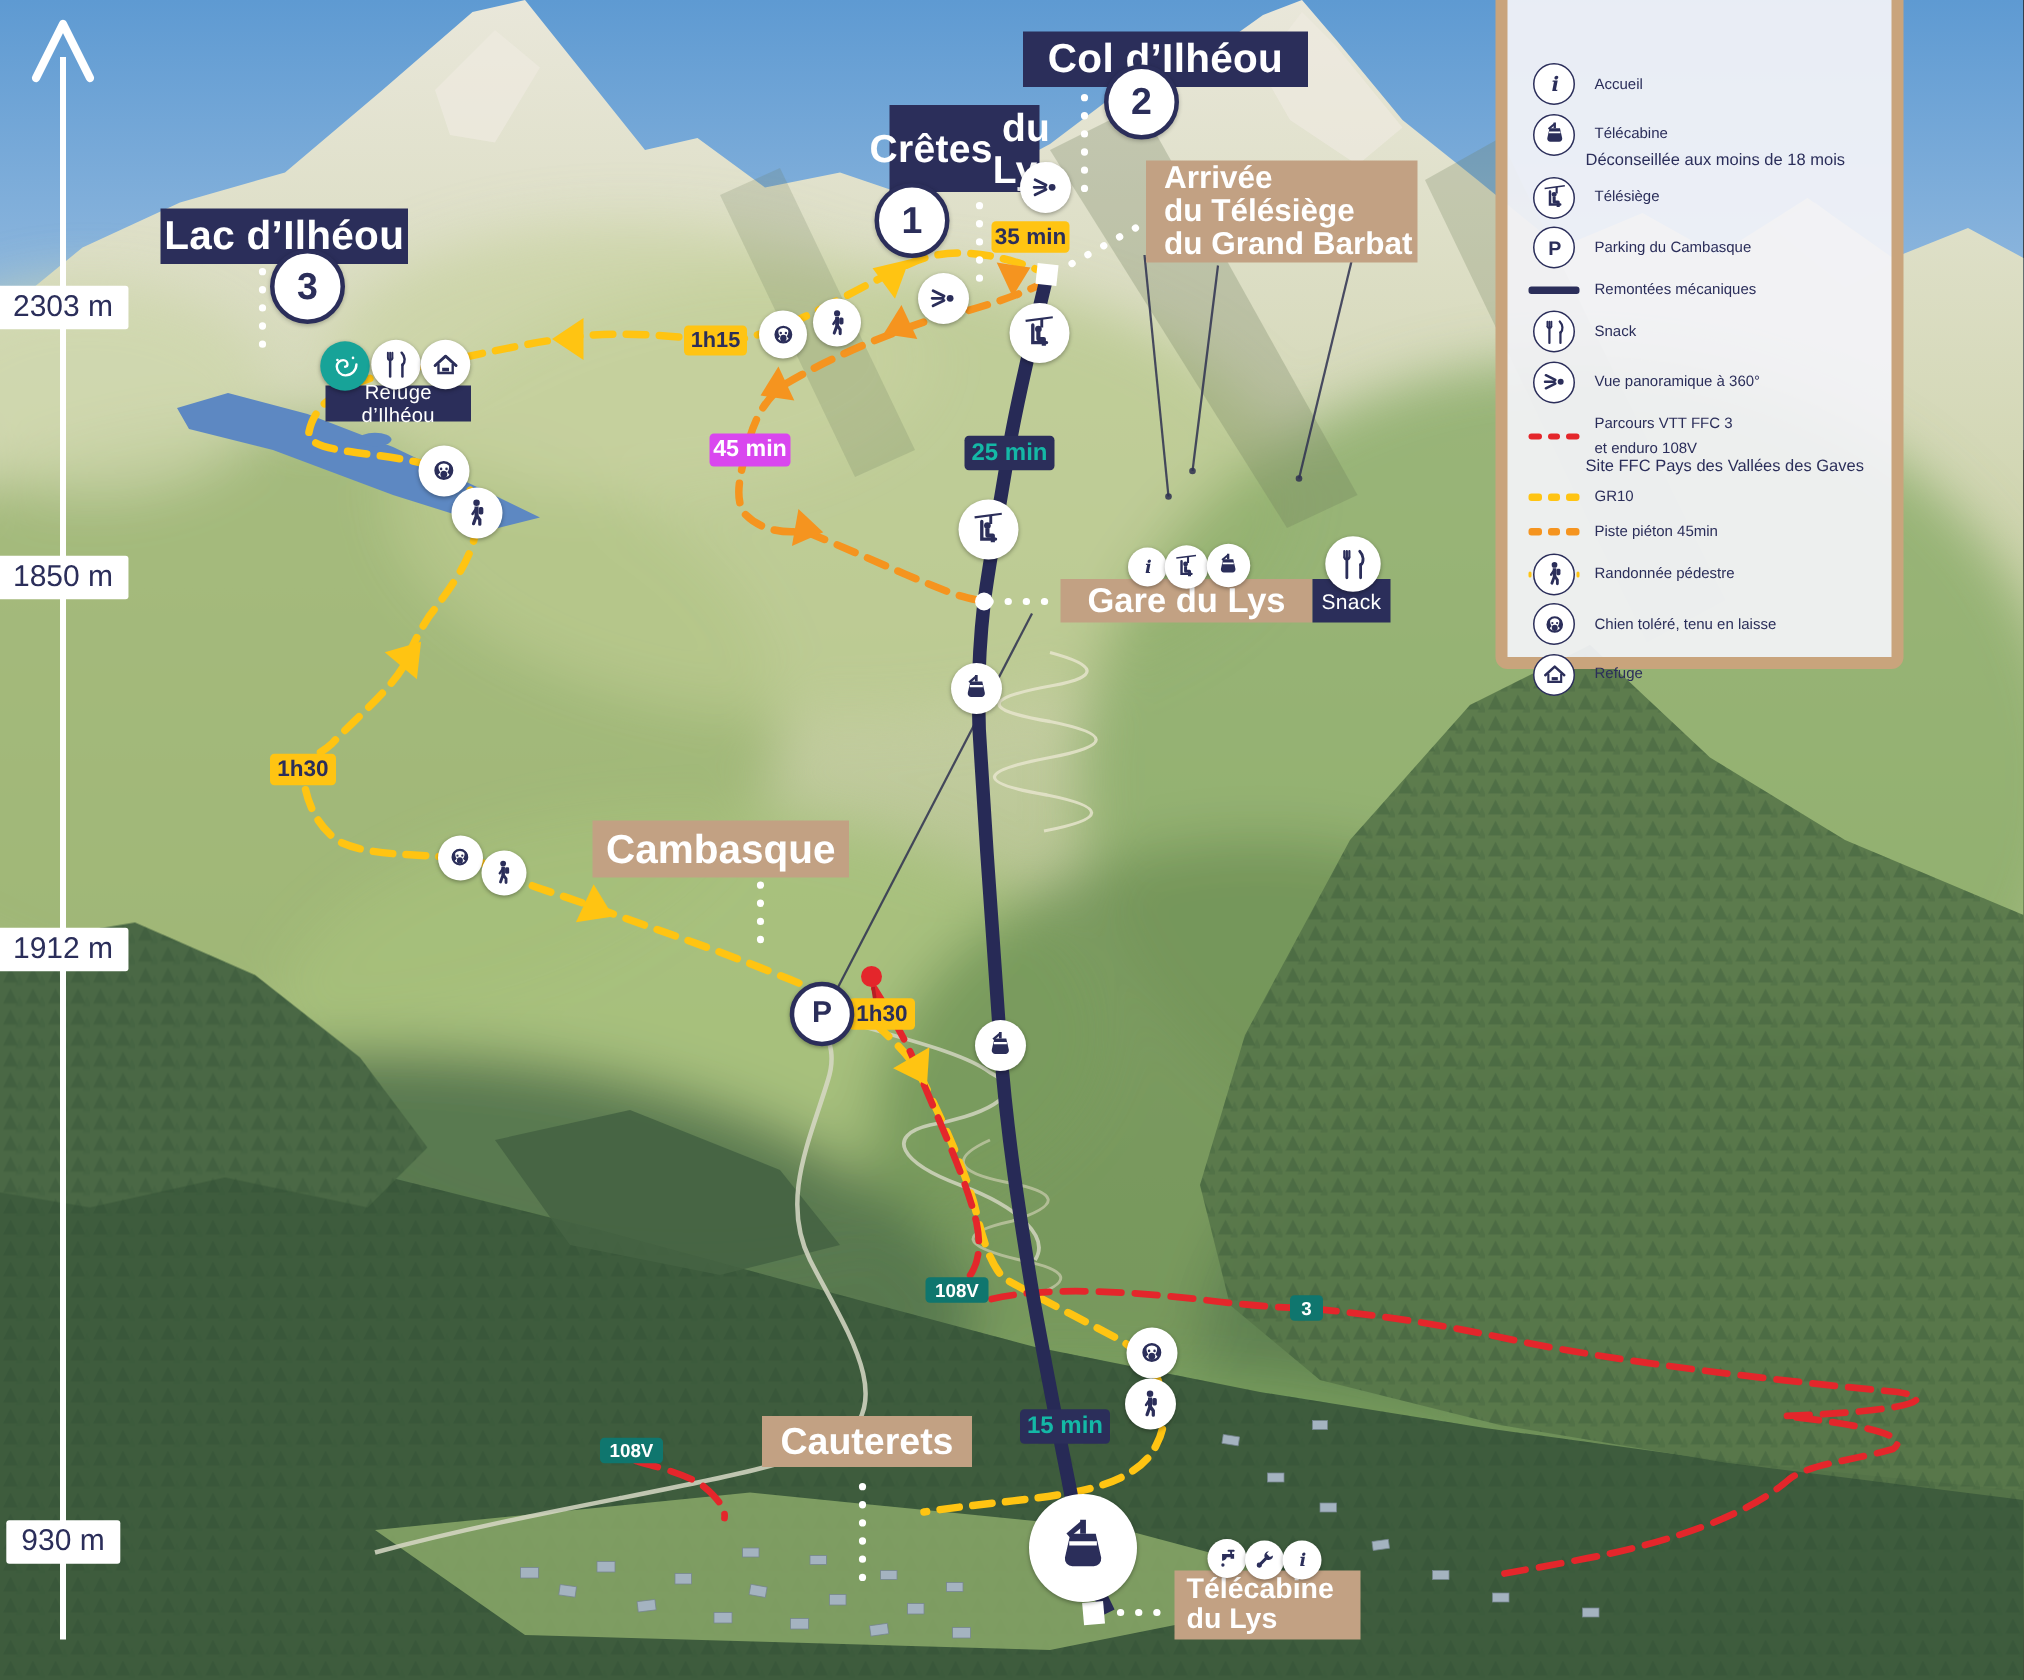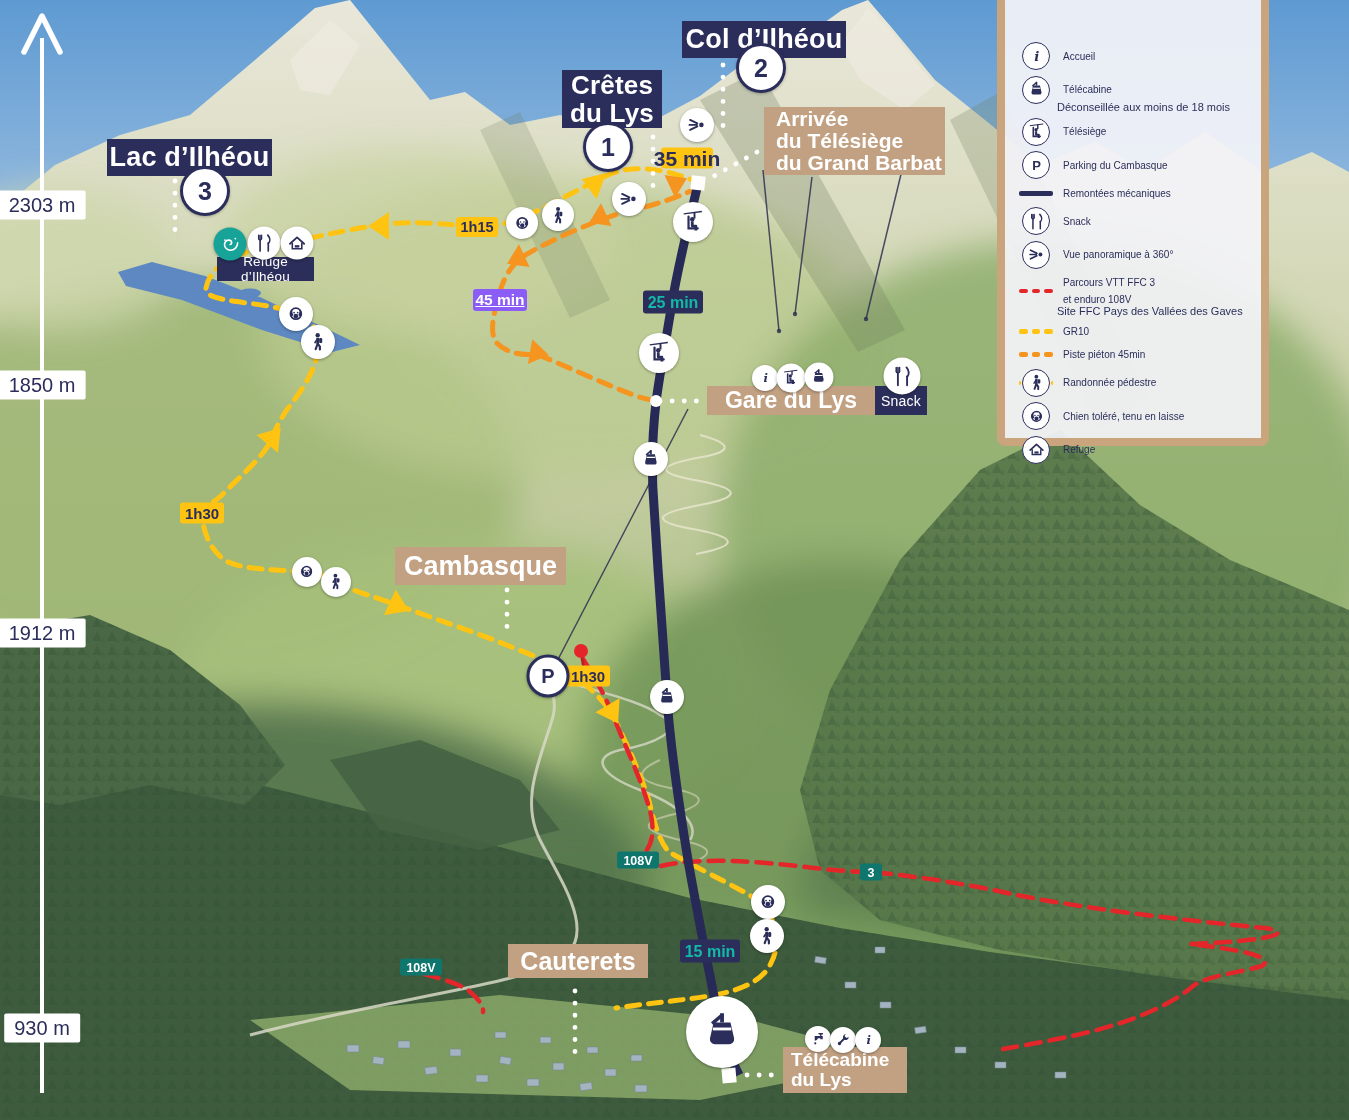--- a/index.html
+++ b/index.html
@@ -18,21 +18,21 @@
   
   .numcircle{position:absolute;width:44px;height:44px;border-radius:50%;background:#fff;
              border:3.5px solid #2b2e5a;color:#2b2e5a;font-weight:bold;font-size:25px;
              display:flex;align-items:center;justify-content:center;transform:translate(-50%,-50%);
              box-shadow:0 1px 3px rgba(0,0,0,.25);}
 
   
   .badge{position:absolute;font-weight:bold;border-radius:3px;transform:translate(-50%,-50%);
          display:flex;align-items:center;justify-content:center;white-space:nowrap;}
   .badge.yellow{background:#ffc412;color:#2b2e5a;}
-  .badge.orange{background:#8b5cf6;color:#fff;text-decoration:underline;}
+  .badge.orange{background:#d946ef;color:#fff;}
   .badge.navy{background:#2b2e5a;color:#14b8a6;}
   .badge.red{background:#0f766e;color:#fff;}
 
   
   .poi{position:absolute;background:#fff;border-radius:50%;transform:translate(-50%,-50%);
        display:flex;align-items:center;justify-content:center;box-shadow:0 1px 3px rgba(0,0,0,.35);}
   .poi svg{width:64%;height:64%;}
   .poi.teal{background:#17a398;}
   .poi.pcircle{border:3px solid #2b2e5a;background:#fff;color:#2b2e5a;font-weight:bold;}
 
@@ -290,27 +290,27 @@
 </svg>
 
 <div class="altbox" style="left:42px;top:205px">2303 m</div>
 <div class="altbox" style="left:42px;top:385px">1850 m</div>
 <div class="altbox" style="left:42px;top:633px">1912 m</div>
 <div class="altbox" style="left:42px;top:1028px">930 m</div>
 
 <div class="navybox" style="left:107px;top:139px;width:165px;height:37px;font-size:27px">Lac d’Ilhéou</div>
 <div class="numcircle" style="left:205px;top:191px">3</div>
 
-<div class="navybox" style="left:562px;top:70px;width:100px;height:58px;font-size:26px;flex-direction:column;line-height:28px">
+<div class="navybox" style="left:593px;top:70px;width:100px;height:58px;font-size:26px;flex-direction:row;line-height:28px">
   <span>Crêtes</span>
   <span>du Lys</span>
 </div>
 <div class="numcircle" style="left:608px;top:147px">1</div>
 
-<div class="navybox" style="left:682px;top:21px;width:164px;height:37px;font-size:27px">Col d’Ilhéou</div>
+<div class="navybox" style="left:682px;top:21px;width:190px;height:37px;font-size:27px">Col d’Ilhéou</div>
 <div class="numcircle" style="left:761px;top:68px">2</div>
 
 <div class="tanbox multiline" style="left:764px;top:107px;width:181px;height:68px;font-size:21px;line-height:22px;padding-left:12px;box-sizing:border-box">
   <span>Arrivée</span>
   <span>du Télésiège</span>
   <span>du Grand Barbat</span>
 </div>
 
 <div class="tanbox" style="left:707px;top:386px;width:168px;height:29px;font-size:23px">Gare du Lys</div>
 <div class="navybox" style="left:875px;top:386px;width:52px;height:29px;font-size:14px;font-weight:normal">Snack</div>
@@ -319,21 +319,21 @@
 
 <div class="tanbox" style="left:508px;top:944px;width:140px;height:34px;font-size:25px">Cauterets</div>
 
 <div class="tanbox multiline" style="left:783px;top:1047px;width:124px;height:46px;font-size:19px;line-height:20px;padding-left:8px;box-sizing:border-box">
   <span>Télécabine</span>
   <span>du Lys</span>
 </div>
 
 <div class="navybox" style="left:217px;top:257px;width:97px;height:24px;font-size:13.5px;font-weight:normal">Refuge d’Ilhéou</div>
 
-<div class="badge yellow" style="left:687px;top:158px;width:52px;height:21px;font-size:21px">35 min</div>
+<div class="badge yellow" style="left:687px;top:158px;width:52px;height:21px;font-size:15px">35 min</div>
 <div class="badge yellow" style="left:477px;top:227px;width:42px;height:20px;font-size:14.5px">1h15</div>
 <div class="badge orange" style="left:500px;top:300px;width:54px;height:22px;font-size:15.5px">45 min</div>
 <div class="badge navy" style="left:673px;top:302px;width:60px;height:23px;font-size:16px">25 min</div>
 <div class="badge yellow" style="left:202px;top:513px;width:44px;height:21px;font-size:15px">1h30</div>
 <div class="badge yellow" style="left:588px;top:676px;width:44px;height:21px;font-size:15px">1h30</div>
 <div class="badge navy" style="left:710px;top:951px;width:60px;height:23px;font-size:16px">15 min</div>
 <div class="badge red" style="left:638px;top:860px;width:42px;height:17px;font-size:12.5px">108V</div>
 <div class="badge red" style="left:421px;top:967px;width:42px;height:17px;font-size:12.5px">108V</div>
 <div class="badge red" style="left:871px;top:872px;width:22px;height:17px;font-size:12.5px">3</div>
 

